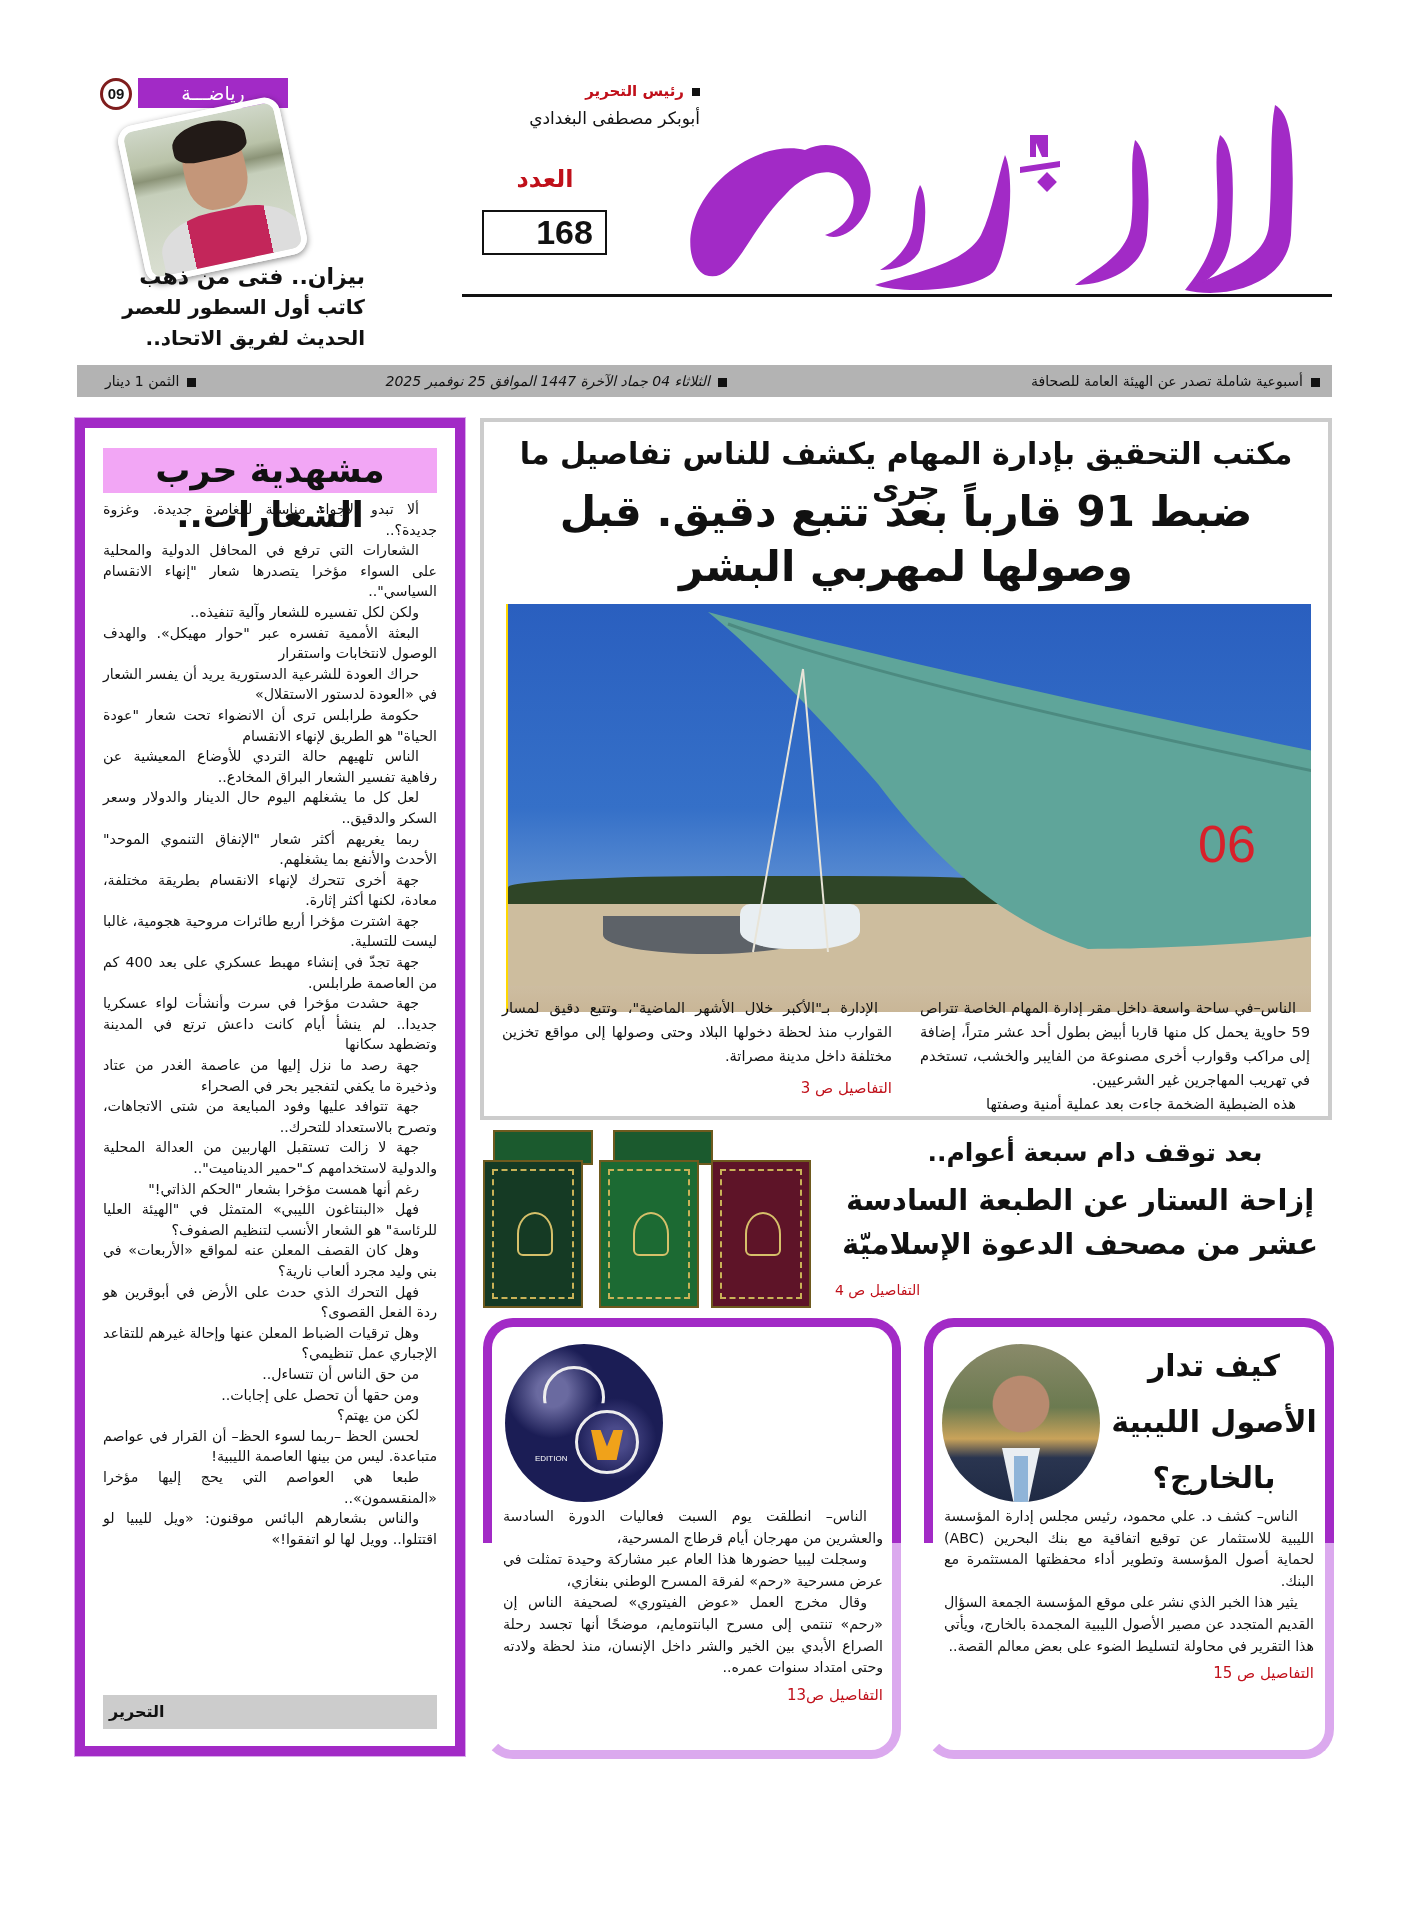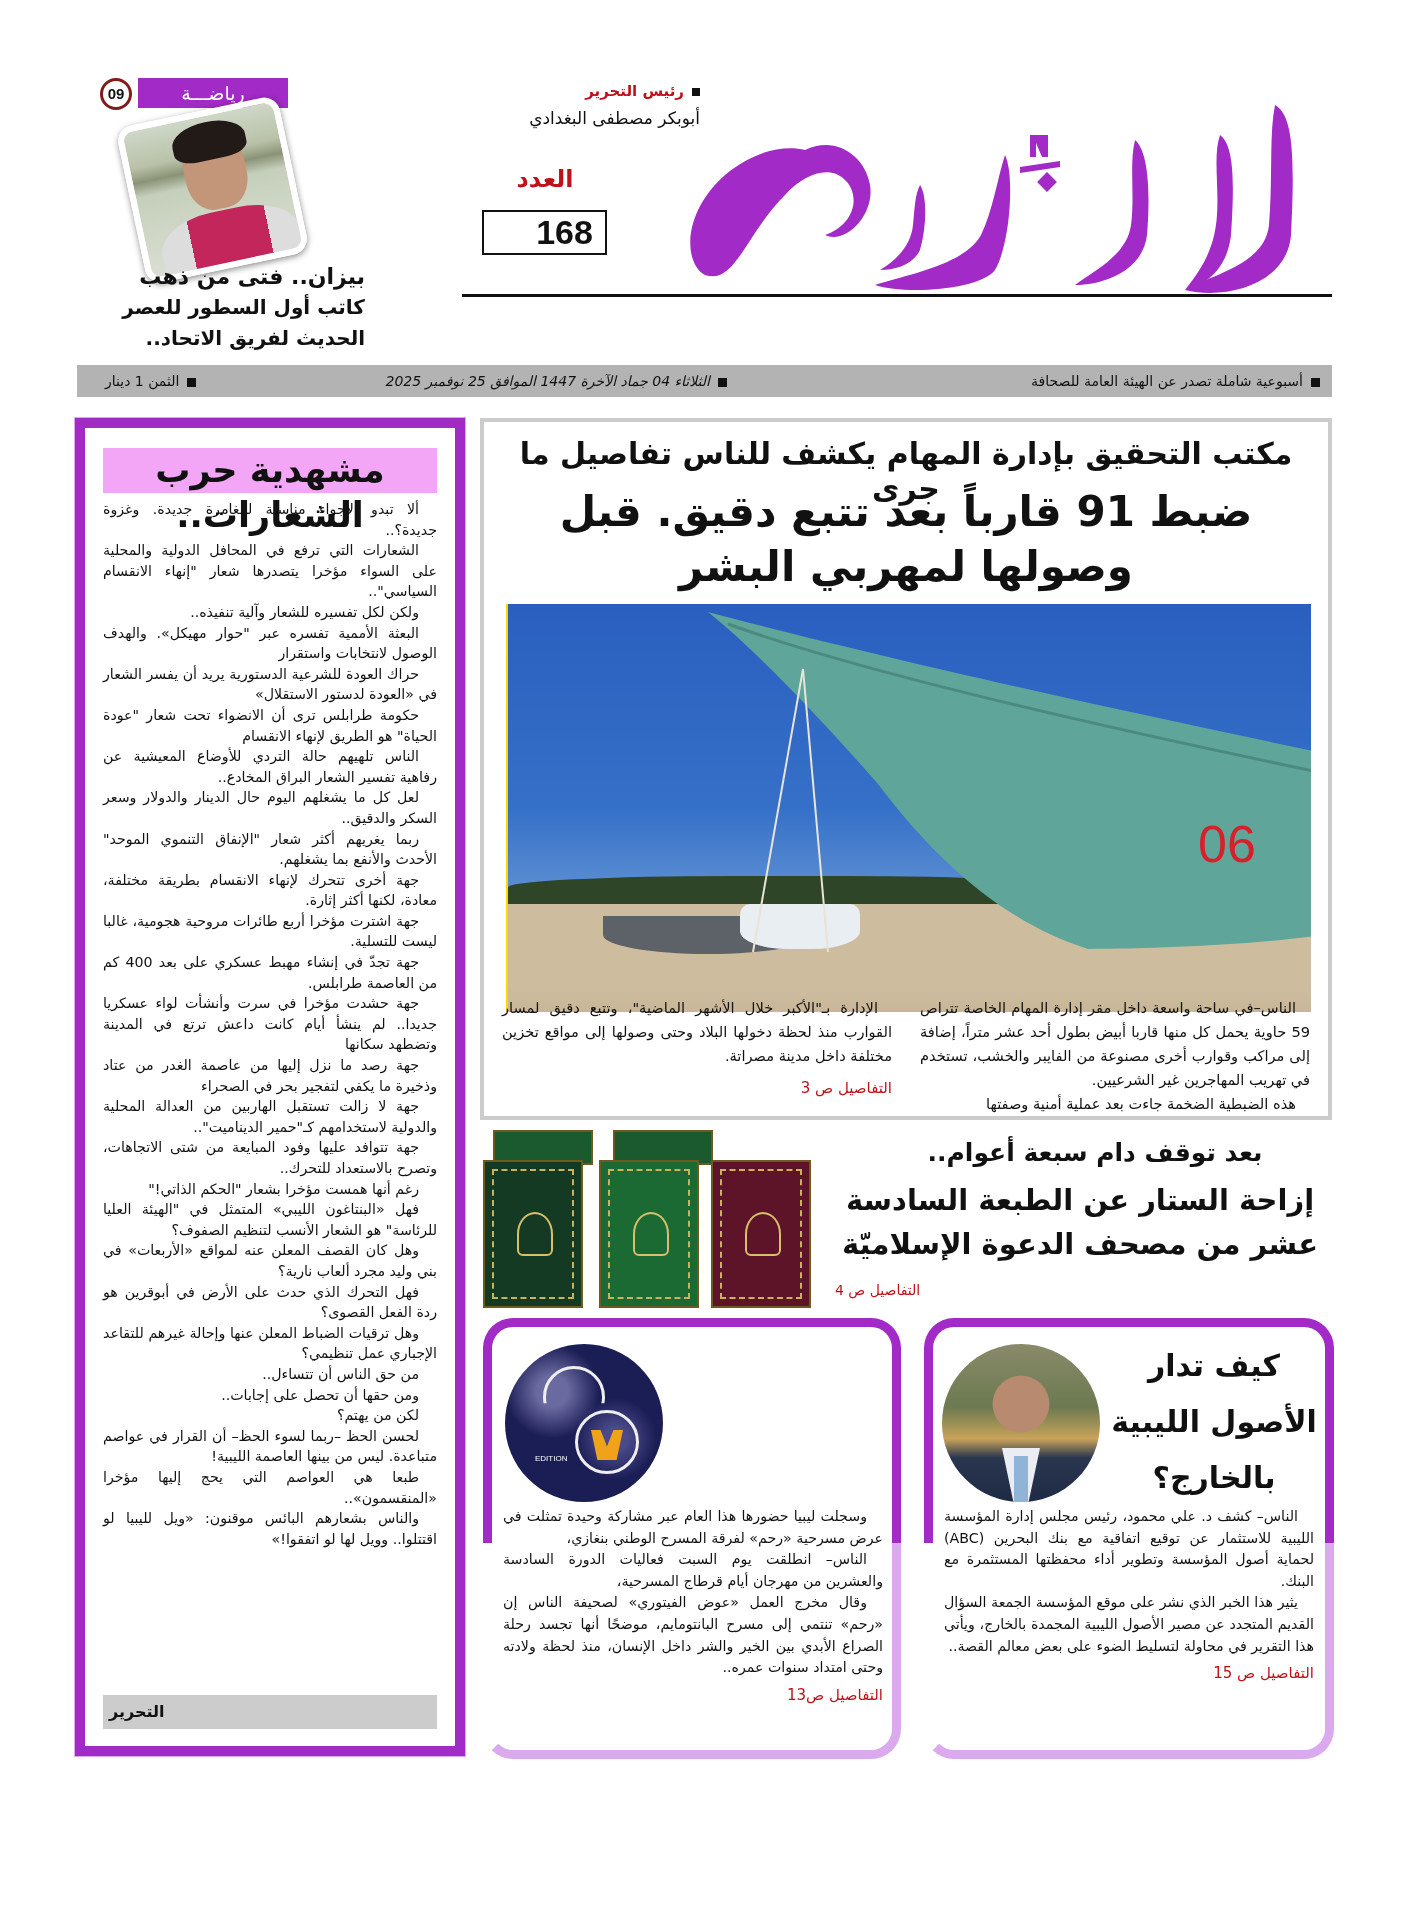--- a/index.html
+++ b/index.html
@@ -162,22 +162,22 @@
     <p>حراك العودة للشرعية الدستورية يريد أن يفسر الشعار في «العودة لدستور الاستقلال»</p>
     <p>حكومة طرابلس ترى أن الانضواء تحت شعار "عودة الحياة" هو الطريق لإنهاء الانقسام</p>
     <p>الناس تلهيهم حالة التردي للأوضاع المعيشية عن رفاهية تفسير الشعار البراق المخادع..</p>
     <p>لعل كل ما يشغلهم اليوم حال الدينار والدولار وسعر السكر والدقيق..</p>
     <p>ربما يغريهم أكثر شعار "الإنفاق التنموي الموحد" الأحدث والأنفع بما يشغلهم.</p>
     <p>جهة أخرى تتحرك لإنهاء الانقسام بطريقة مختلفة، معادة، لكنها أكثر إثارة.</p>
     <p>جهة اشترت مؤخرا أربع طائرات مروحية هجومية، غالبا ليست للتسلية.</p>
     <p>جهة تجدّ في إنشاء مهبط عسكري على بعد 400 كم من العاصمة طرابلس.</p>
     <p>جهة حشدت مؤخرا في سرت وأنشأت لواء عسكريا جديدا.. لم ينشأ أيام كانت داعش ترتع في المدينة وتضطهد سكانها</p>
     <p>جهة رصد ما نزل إليها من عاصمة الغدر من عتاد وذخيرة ما يكفي لتفجير بحر في الصحراء</p>
+    <p>جهة تتوافد عليها وفود المبايعة من شتى الاتجاهات، وتصرح بالاستعداد للتحرك..</p>
     <p>جهة لا زالت تستقبل الهاربين من العدالة المحلية والدولية لاستخدامهم كـ"حمير الديناميت"..</p>
-    <p>جهة تتوافد عليها وفود المبايعة من شتى الاتجاهات، وتصرح بالاستعداد للتحرك..</p>
     <p>رغم أنها همست مؤخرا بشعار "الحكم الذاتي!"</p>
     <p>فهل «البنتاغون الليبي» المتمثل في "الهيئة العليا للرئاسة" هو الشعار الأنسب لتنظيم الصفوف؟</p>
     <p>وهل كان القصف المعلن عنه لمواقع «الأربعات» في بني وليد مجرد ألعاب نارية؟</p>
     <p>فهل التحرك الذي حدث على الأرض في أبوقرين هو ردة الفعل القصوى؟</p>
     <p>وهل ترقيات الضباط المعلن عنها وإحالة غيرهم للتقاعد الإجباري عمل تنظيمي؟</p>
     <p>من حق الناس أن تتساءل..</p>
     <p>ومن حقها أن تحصل على إجابات..</p>
     <p>لكن من يهتم؟</p>
     <p>لحسن الحظ –ربما لسوء الحظ– أن القرار في عواصم متباعدة. ليس من بينها العاصمة الليبية!</p>
     <p>طبعا هي العواصم التي يحج إليها مؤخرا «المنقسمون»..</p>
@@ -243,18 +243,18 @@
 <div class="box box-left">
   <div class="frame-top"></div>
   <div class="frame-bottom"></div>
   <div class="box-photo">
     <div class="ring1"></div>
     <div class="ring2"></div>
     <div class="fig"></div>
     <div class="ed">EDITION</div>
   </div>
   <div class="box-body">
+    <p>الناس– انطلقت يوم السبت فعاليات الدورة السادسة والعشرين من مهرجان أيام قرطاج المسرحية،</p>
     <p>وسجلت ليبيا حضورها هذا العام عبر مشاركة وحيدة تمثلت في عرض مسرحية «رحم» لفرقة المسرح الوطني بنغازي،</p>
-    <p>الناس– انطلقت يوم السبت فعاليات الدورة السادسة والعشرين من مهرجان أيام قرطاج المسرحية،</p>
     <p>وقال مخرج العمل «عوض الفيتوري» لصحيفة الناس إن «رحم» تنتمي إلى مسرح البانتومايم، موضحًا أنها تجسد رحلة الصراع الأبدي بين الخير والشر داخل الإنسان، منذ لحظة ولادته وحتى امتداد سنوات عمره..</p>
     <span class="more-link">التفاصيل ص13</span>
   </div>
 </div>
 
 </body></html>

